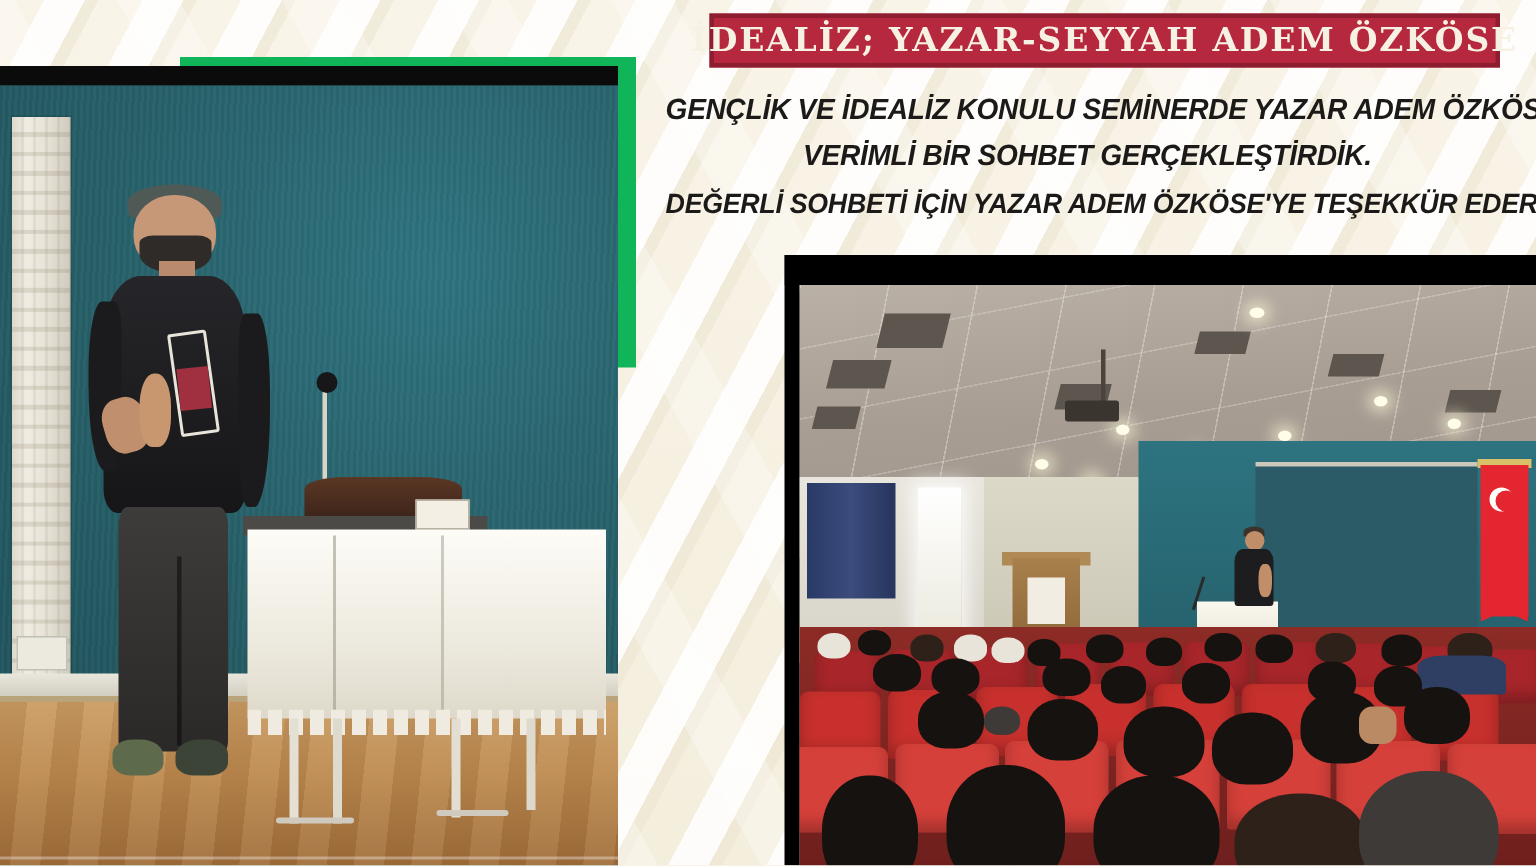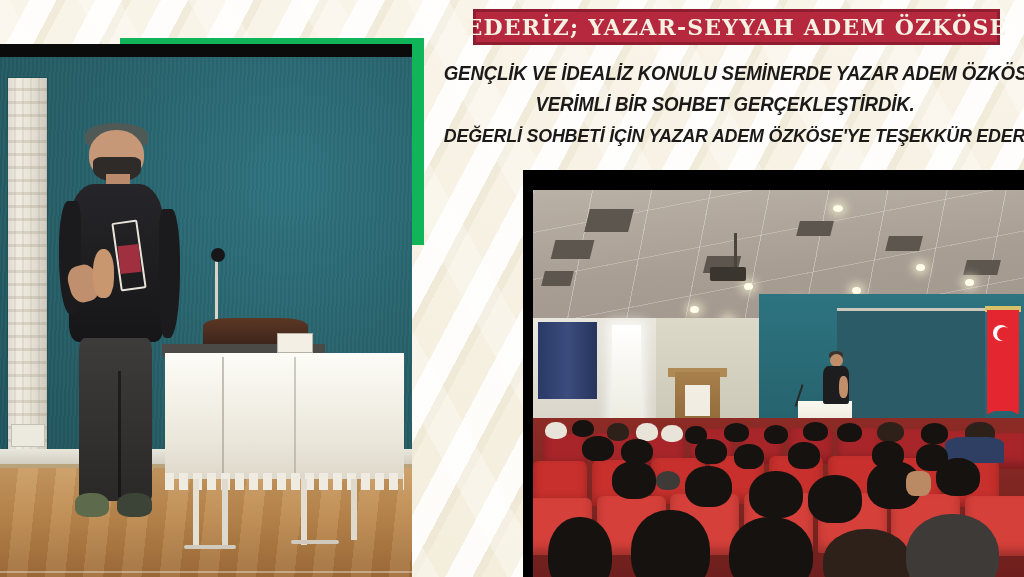--- a/index.html
+++ b/index.html
@@ -629,21 +629,21 @@
         <div class="head" style="left:3%;top:62%;width:13%;height:48%;"></div>
         <div class="head" style="left:20%;top:58%;width:16%;height:52%;"></div>
         <div class="head" style="left:40%;top:62%;width:17%;height:48%;"></div>
         <div class="head brown" style="left:59%;top:70%;width:18%;height:42%;"></div>
         <div class="head grey" style="left:76%;top:60%;width:19%;height:52%;"></div>
       </div>
     </div>
   </div>
 
   <div class="title-banner">
-    <span class="t">EDERİZ; YAZAR-SEYYAH ADEM ÖZKÖSE</span>
+    <span class="t">İDEALİZ; YAZAR-SEYYAH ADEM ÖZKÖSE</span>
   </div>
 
   <div class="body-text">
     <p class="l1">GENÇLİK VE İDEALİZ KONULU SEMİNERDE YAZAR ADEM ÖZKÖSE İLE</p>
     <p class="l2">VERİMLİ BİR SOHBET GERÇEKLEŞTİRDİK.</p>
     <p class="l3">DEĞERLİ SOHBETİ İÇİN YAZAR ADEM ÖZKÖSE'YE TEŞEKKÜR EDERİZ.</p>
   </div>
 
 </div>
 

